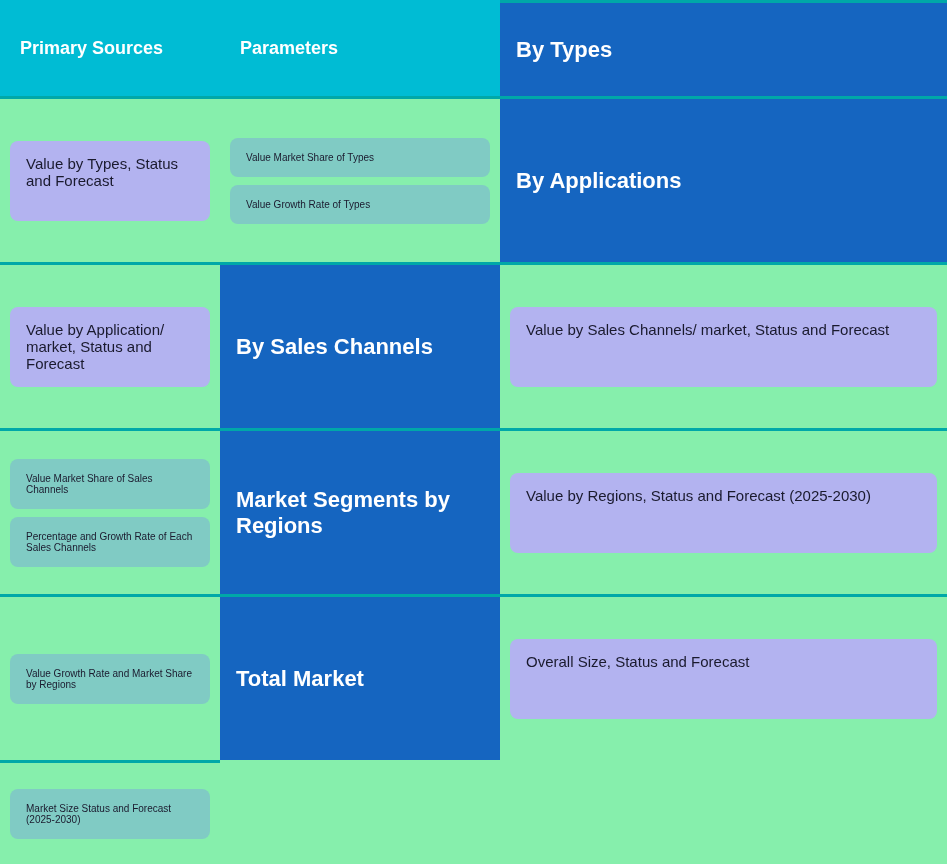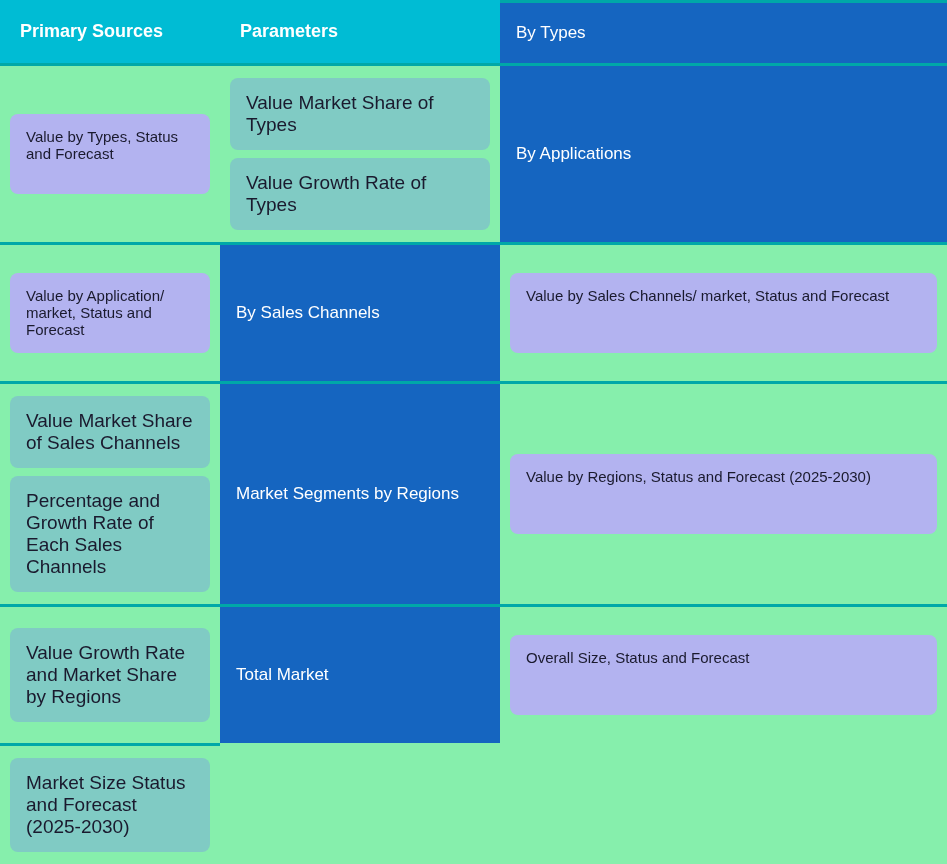--- a/index.html
+++ b/index.html
@@ -33,22 +33,22 @@
     
     .primary-cell {
       background-color: #1565c0;
       padding: 20px 16px;
       display: flex;
       align-items: center;
       border-top: 3px solid #00a8a8;
     }
 
     .primary-cell-text {
-      font-weight: normal;
-      font-size: 17px;
+      font-weight: bold;
+      font-size: 22px;
       color: white;
     }
 
     
     .params-cell {
       padding: 28px 10px;
       border-top: 3px solid #00a8a8;
       display: flex;
       align-items: center;
     }
@@ -70,21 +70,21 @@
       display: flex;
       flex-direction: column;
       justify-content: center;
       gap: 8px;
     }
 
     .keydata-box {
       background-color: #80cbc4;
       border-radius: 8px;
       padding: 14px 16px;
-      font-size: 19px;
+      font-size: 10px;
       color: #1a1a2e;
       width: 100%;
     }
 
     
     .keydata-cell.double {
       flex-direction: column;
       gap: 8px;
     }
   </style>

